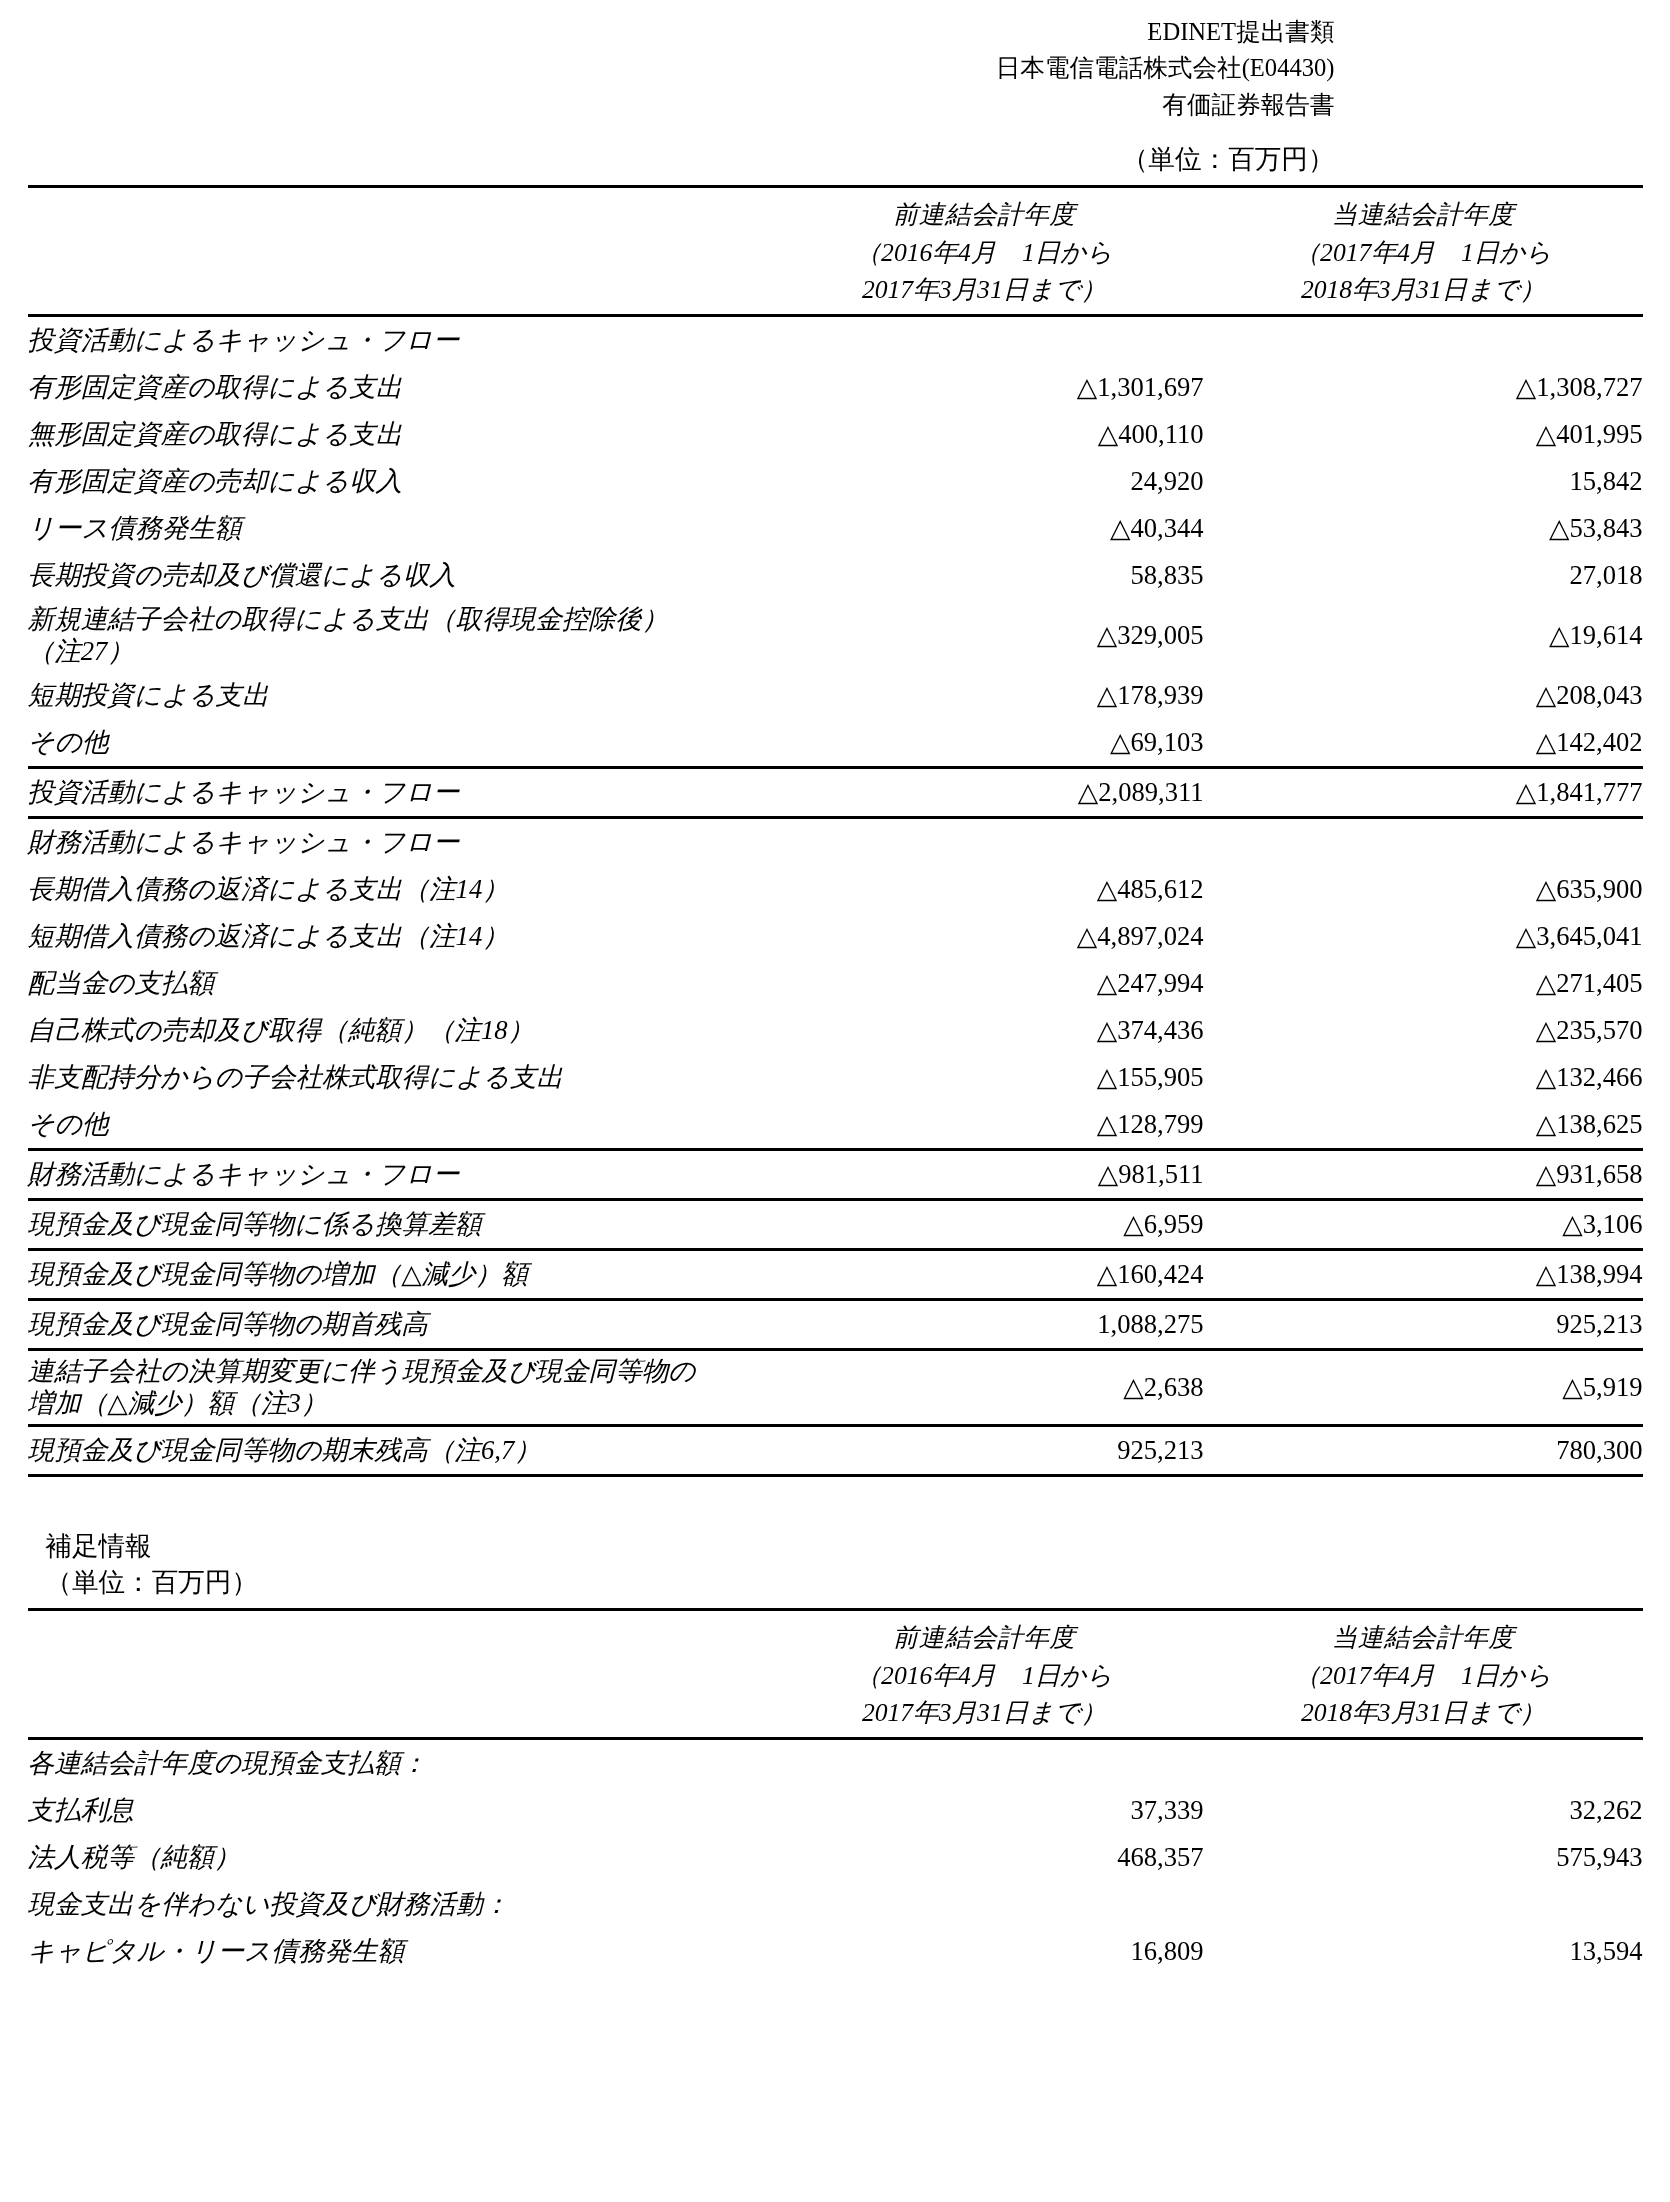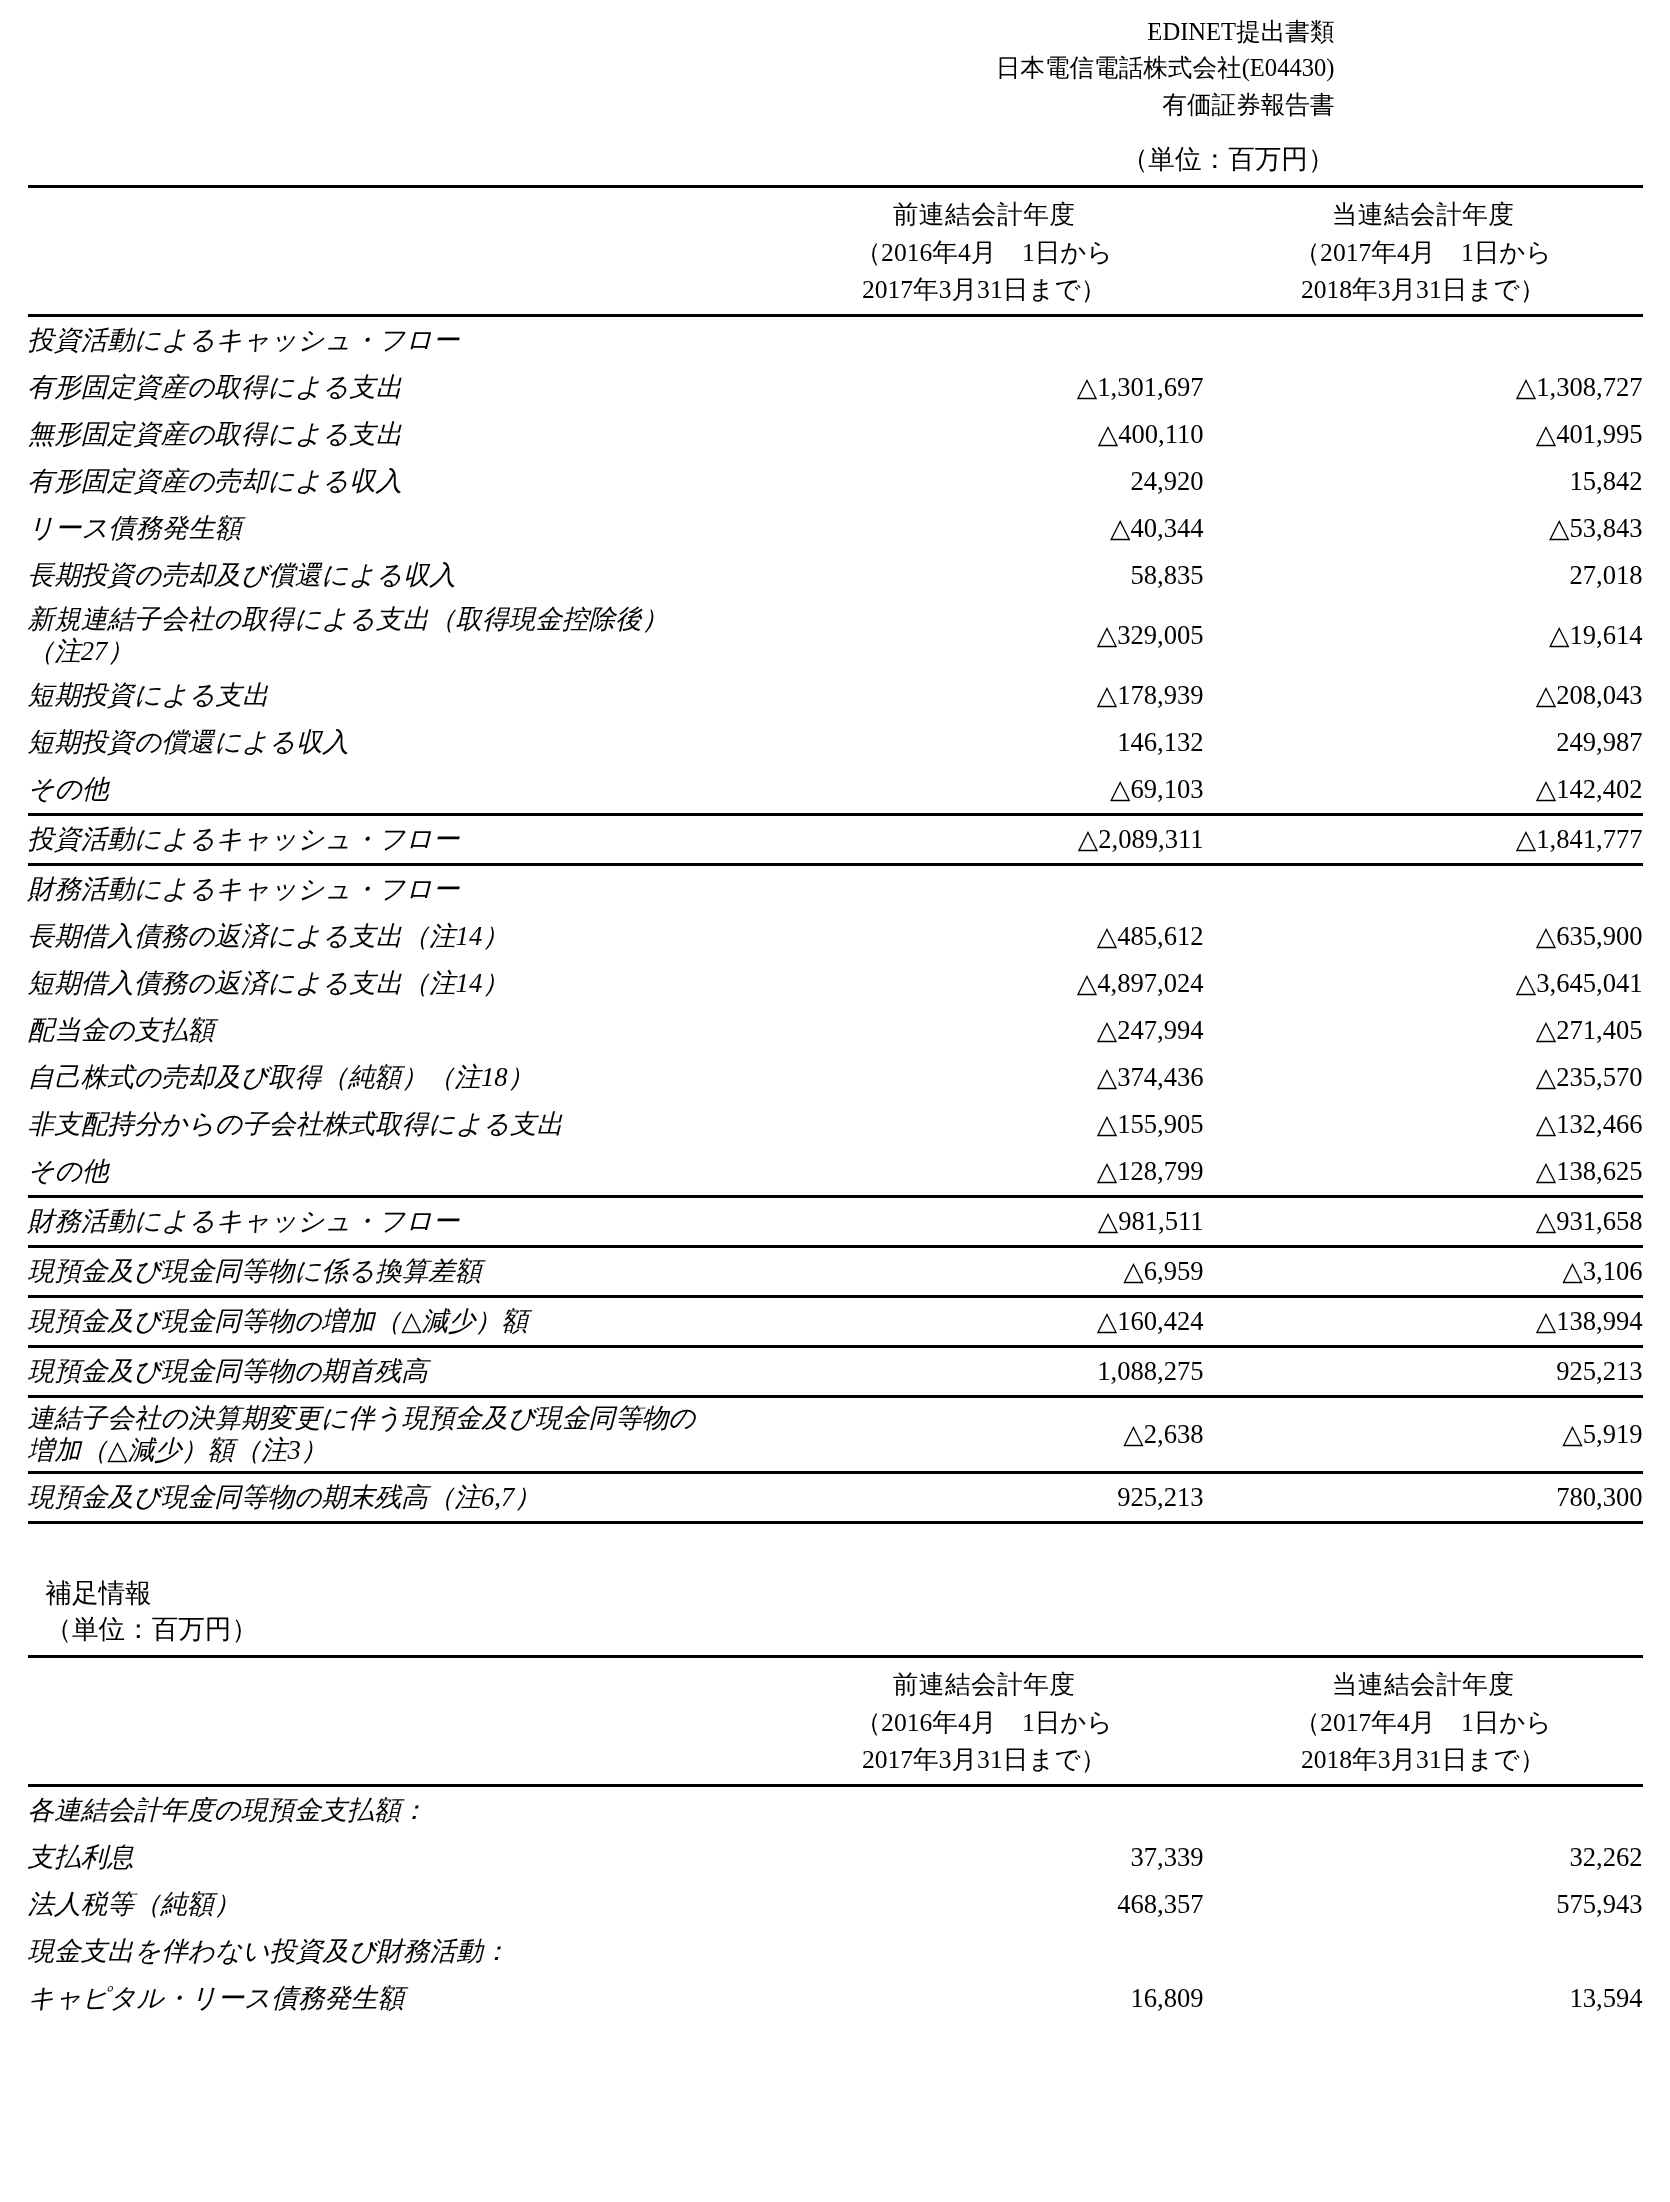--- a/index.html
+++ b/index.html
@@ -57,20 +57,21 @@
   }
 
   
   .hdr-cell {
     text-align: center;
     vertical-align: top;
     line-height: 1.45;
     padding: 8.9px 0 5.9px 0;
     font-size: 25.6px;
     white-space: nowrap;
+    font-style: italic;
   }
   .hdr-cell .l1 { letter-spacing: .02em; }
 
   
   tr.r td {
     padding: 0;
     height: 47px;
     vertical-align: middle;
   }
   tr.r.tall td { height: 73px; }
@@ -184,25 +185,20 @@
           <td class="label ind1 two-line">新規連結子会社の取得による支出（取得現金控除後）<br>（注27）</td>
           <td class="num">△329,005</td>
           <td class="num">△19,614</td>
         </tr>
         <tr class="r">
           <td class="label ind1">短期投資による支出</td>
           <td class="num">△178,939</td>
           <td class="num">△208,043</td>
         </tr>
         <tr class="r">
-          <td class="label ind1">短期投資の償還による収入</td>
-          <td class="num">146,132</td>
-          <td class="num">249,987</td>
-        </tr>
-        <tr class="r">
           <td class="label ind1">その他</td>
           <td class="num">△69,103</td>
           <td class="num">△142,402</td>
         </tr>
         <tr class="r sep-above sep-below">
           <td class="label ind1">投資活動によるキャッシュ・フロー</td>
           <td class="num">△2,089,311</td>
           <td class="num">△1,841,777</td>
         </tr>
         <tr class="r">

